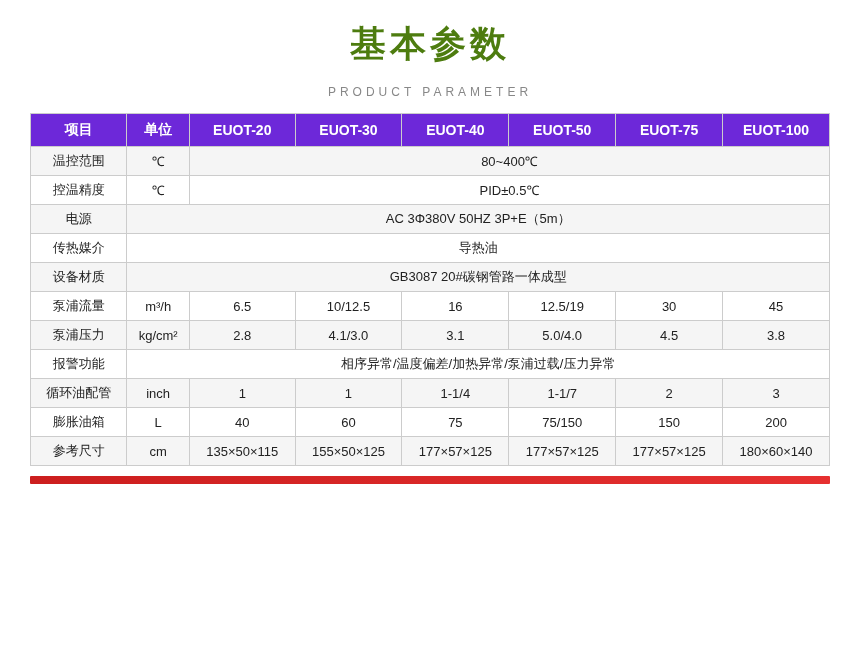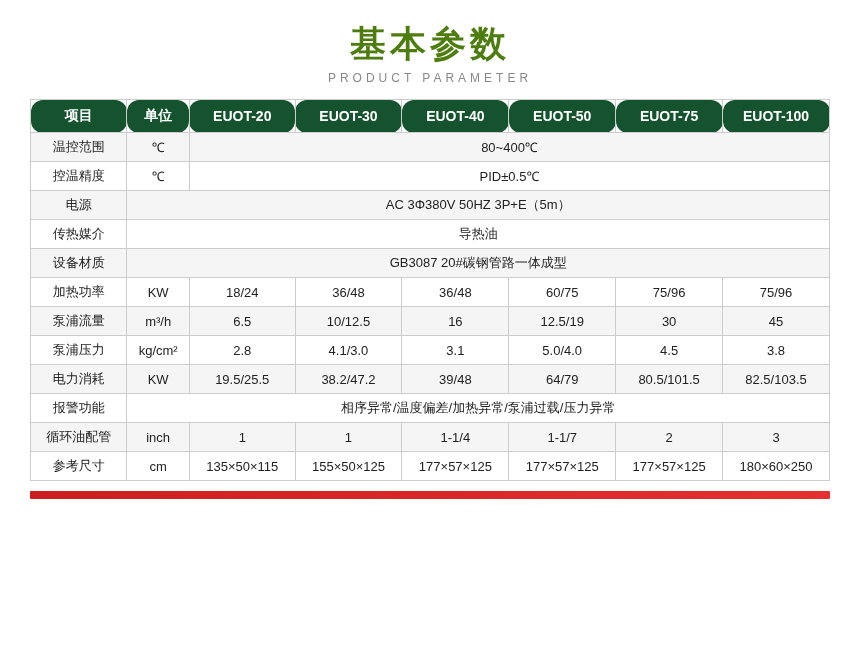--- a/index.html
+++ b/index.html
@@ -19,40 +19,39 @@
     .main-title {
       font-size: 36px;
       font-weight: 900;
       color: #4d7c0f;
       letter-spacing: 4px;
     }
     .sub-title {
       font-size: 12px;
       color: #888;
       letter-spacing: 4px;
-      margin-top: 2px;
+      margin-top: 16px;
     }
     table {
       width: 100%;
       border-collapse: collapse;
       font-size: 13px;
     }
     th, td {
       border: 1px solid #cccccc;
       text-align: center;
       padding: 5px 4px;
       color: #222;
     }
     thead tr th {
-      background-color: #14532d;
+      background-color: #6d28d9;
       color: #ffffff;
       font-weight: bold;
       font-size: 14px;
       padding: 7px 4px;
-      border-radius: 12px;
     }
     tbody tr:nth-child(odd) {
       background-color: #f5f5f5;
     }
     tbody tr:nth-child(even) {
       background-color: #ffffff;
     }
     tbody td:first-child {
       font-weight: 400;
       background-color: inherit;
@@ -103,80 +102,70 @@
         </tr>
         <tr>
           <td>传热媒介</td>
           <td colspan="7">导热油</td>
         </tr>
         <tr>
           <td>设备材质</td>
           <td colspan="7">GB3087  20#碳钢管路一体成型</td>
         </tr>
         <tr>
-          <td>加热功率</td>
-          <td>KW</td>
-          <td>18/24</td>
-          <td>36/48</td>
-          <td>36/48</td>
-          <td>60/75</td>
-          <td>75/96</td>
-          <td>75/96</td>
-        </tr>
-        <tr>
           <td>泵浦流量</td>
           <td>m³/h</td>
           <td>6.5</td>
           <td>10/12.5</td>
           <td>16</td>
           <td>12.5/19</td>
           <td>30</td>
           <td>45</td>
         </tr>
         <tr>
           <td>泵浦压力</td>
           <td>kg/cm²</td>
           <td>2.8</td>
           <td>4.1/3.0</td>
           <td>3.1</td>
           <td>5.0/4.0</td>
           <td>4.5</td>
           <td>3.8</td>
         </tr>
         <tr>
-          <td>电力消耗</td>
-          <td>KW</td>
-          <td>19.5/25.5</td>
-          <td>38.2/47.2</td>
-          <td>39/48</td>
-          <td>64/79</td>
-          <td>80.5/101.5</td>
-          <td>82.5/103.5</td>
-        </tr>
-        <tr>
           <td>报警功能</td>
           <td colspan="7">相序异常/温度偏差/加热异常/泵浦过载/压力异常</td>
         </tr>
         <tr>
           <td>循环油配管</td>
           <td>inch</td>
           <td>1</td>
           <td>1</td>
           <td>1-1/4</td>
           <td>1-1/7</td>
           <td>2</td>
           <td>3</td>
         </tr>
         <tr>
+          <td>膨胀油箱</td>
+          <td>L</td>
+          <td>40</td>
+          <td>60</td>
+          <td>75</td>
+          <td>75/150</td>
+          <td>150</td>
+          <td>200</td>
+        </tr>
+        <tr>
           <td>参考尺寸</td>
           <td>cm</td>
           <td>135×50×115</td>
           <td>155×50×125</td>
           <td>177×57×125</td>
           <td>177×57×125</td>
           <td>177×57×125</td>
-          <td>180×60×250</td>
+          <td>180×60×140</td>
         </tr>
       </tbody>
   </table>
 
   <div class="bottom-bar"></div>
 </div>
 
 </body></html>

